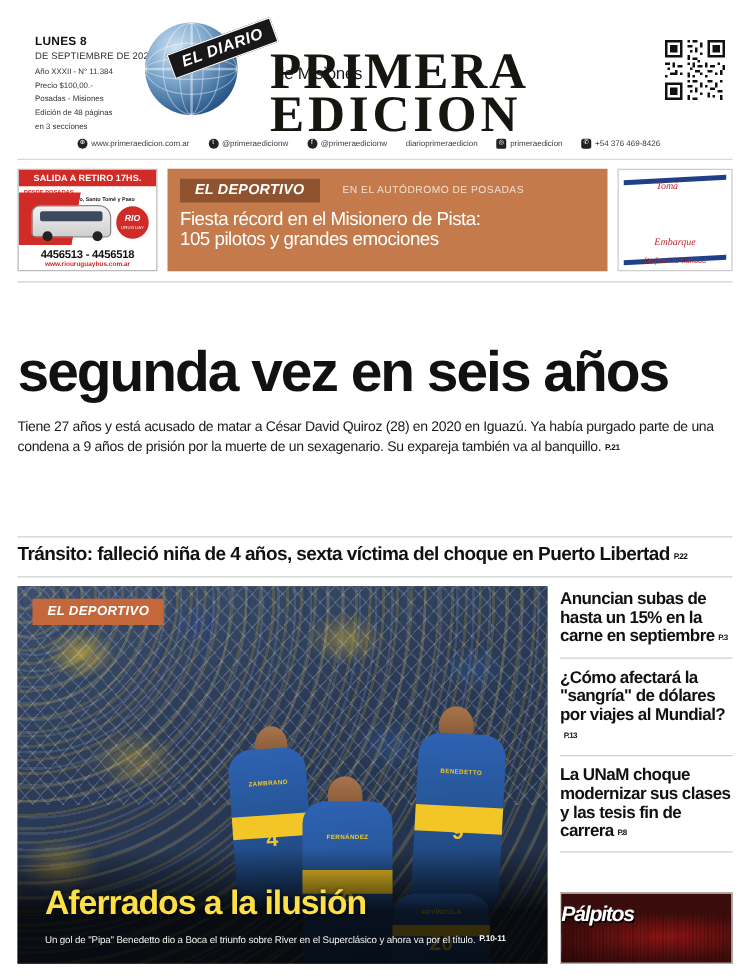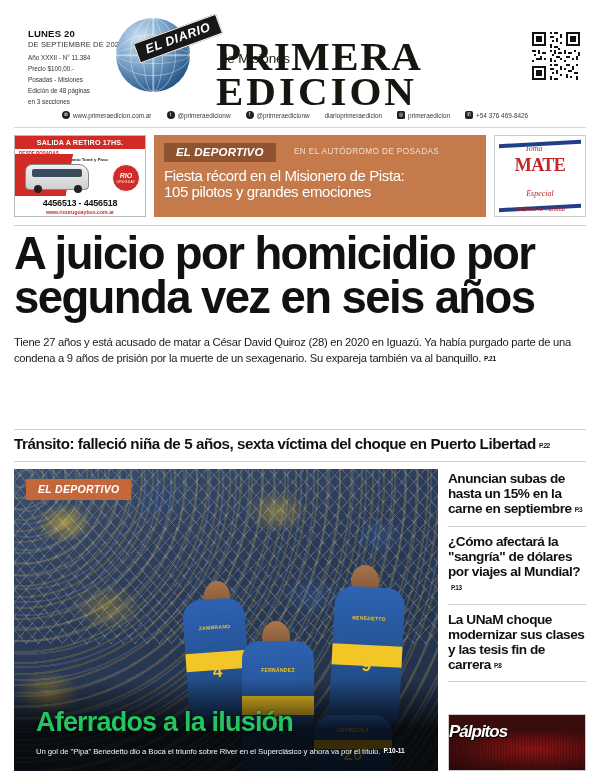--- a/index.html
+++ b/index.html
@@ -87,21 +87,21 @@
   .sicon.rounded { border-radius:2px; }
   .divider-line { position:absolute; left:14px; right:14px; top:127px; height:1px; background:#d8d8d8; }
 
   
   .adstrip {
     position:absolute; left:14px; right:14px; top:135px; height:82px;
     display:flex; gap:8px;
   }
   
   .busad {
-    width:132px; border:1px solid #bbb; position:relative; overflow:hidden;
+    width:112px; border:1px solid #bbb; position:relative; overflow:hidden;
     background:#fff;
   }
   .busad .topbar {
     background:#d02b26; color:#fff; font-size:7.2px; font-weight:bold;
     text-align:center; padding:2px 0 2px; letter-spacing:.1px;
   }
   .busad .sub1 { position:absolute; left:4px; top:15px; font-size:4.6px; font-weight:bold; color:#d02b26; }
   .busad .sub2 { position:absolute; left:4px; top:21px; width:90px; font-size:4.3px; font-weight:bold; color:#222; line-height:1.25; }
   .busad .wave {
     position:absolute; left:0; bottom:20px; width:100%; height:42px;
@@ -268,21 +268,21 @@
     position:absolute; left:12px; top:10px; z-index:5;
     background:#c4673a; color:#fff; font-size:10.5px; font-weight:bold;
     font-style:italic; padding:4px 12px 5px; letter-spacing:.3px;
   }
   .photo-shade {
     position:absolute; left:0; right:0; bottom:0; height:92px; z-index:3;
     background:linear-gradient(transparent, rgba(0,0,0,.78) 55%);
   }
   .photo-head {
     position:absolute; left:22px; bottom:33px; z-index:6;
-    color:#22c55e; font-size:27px; font-weight:bold; letter-spacing:-.8px;
+    color:#fde047; font-size:27px; font-weight:bold; letter-spacing:-.8px;
     text-shadow:0 1px 4px rgba(0,0,0,.75);
   }
   .photo-cap {
     position:absolute; left:22px; right:10px; bottom:15px; z-index:6;
     color:#f2f2f2; font-size:7.8px; letter-spacing:-.1px;
   }
   .photo-cap .pref { color:#fff; }
 
   
   .sidebar { flex:1; position:relative; }
@@ -319,21 +319,21 @@
   }
 </style>
 </head>
 <body>
 
 <div class="page">
 
   <div class="masthead">
 
     <div class="dateblock">
-      <div class="dayline">LUNES 20</div>
+      <div class="dayline">LUNES 8</div>
       <div class="datefull">DE SEPTIEMBRE DE 2022</div>
       <div class="metas">
         <div class="metaline">Año XXXII - N° 11.384</div>
         <div class="metaline">Precio $100,00.-</div>
         <div class="metaline">Posadas - Misiones</div>
         <div class="metaline">Edición de 48 páginas</div>
         <div class="metaline">en 3 secciones</div>
       </div>
     </div>
 
@@ -467,41 +467,40 @@
       <div class="sb-kicker">EN EL AUTÓDROMO DE POSADAS</div>
       <div class="sb-head">
         <span>Fiesta récord en el Misionero de Pista:</span><br>
         <span>105 pilotos y grandes emociones</span>
       </div>
     </div>
 
     <div class="matead">
       <div class="materibbon"></div>
       <div class="mate-toma">Tomá</div>
-      <div class="mate-m">MATE</div>
-      <div class="mate-esp">Especial</div>
+      <div class="mate-esp">Embarque</div>
       <div class="mate-slog">Disfrutá la Calidad</div>
     </div>
   </div>
 
   <div class="rule-thin" style="top:225px;"></div>
 
   <div class="lead">
     <div class="lead-head">
-      <span>A juicio por homicidio por</span><br>
+      <br>
       <span>segunda vez en seis años</span>
     </div>
     <div class="lead-body">
       <span>Tiene 27 años y está acusado de matar a César David Quiroz (28) en 2020 en Iguazú. Ya había purgado parte de una condena a 9 años de prisión por la muerte de un sexagenario. Su expareja también va al banquillo.</span><span class="pref">P.21</span>
     </div>
   </div>
 
   <div class="sub-rule-top"></div>
   <div class="subhead">
-    <span>Tránsito: falleció niña de 5 años, sexta víctima del choque en Puerto Libertad</span><span class="pref">P.22</span>
+    <span>Tránsito: falleció niña de 4 años, sexta víctima del choque en Puerto Libertad</span><span class="pref">P.22</span>
   </div>
   <div class="sub-rule-bot"></div>
 
   <div class="lower">
 
     <div class="photo-col">
       <div class="photo-bg"></div>
       <div class="crowd-tex"></div>
       <div class="fence"></div>
 

